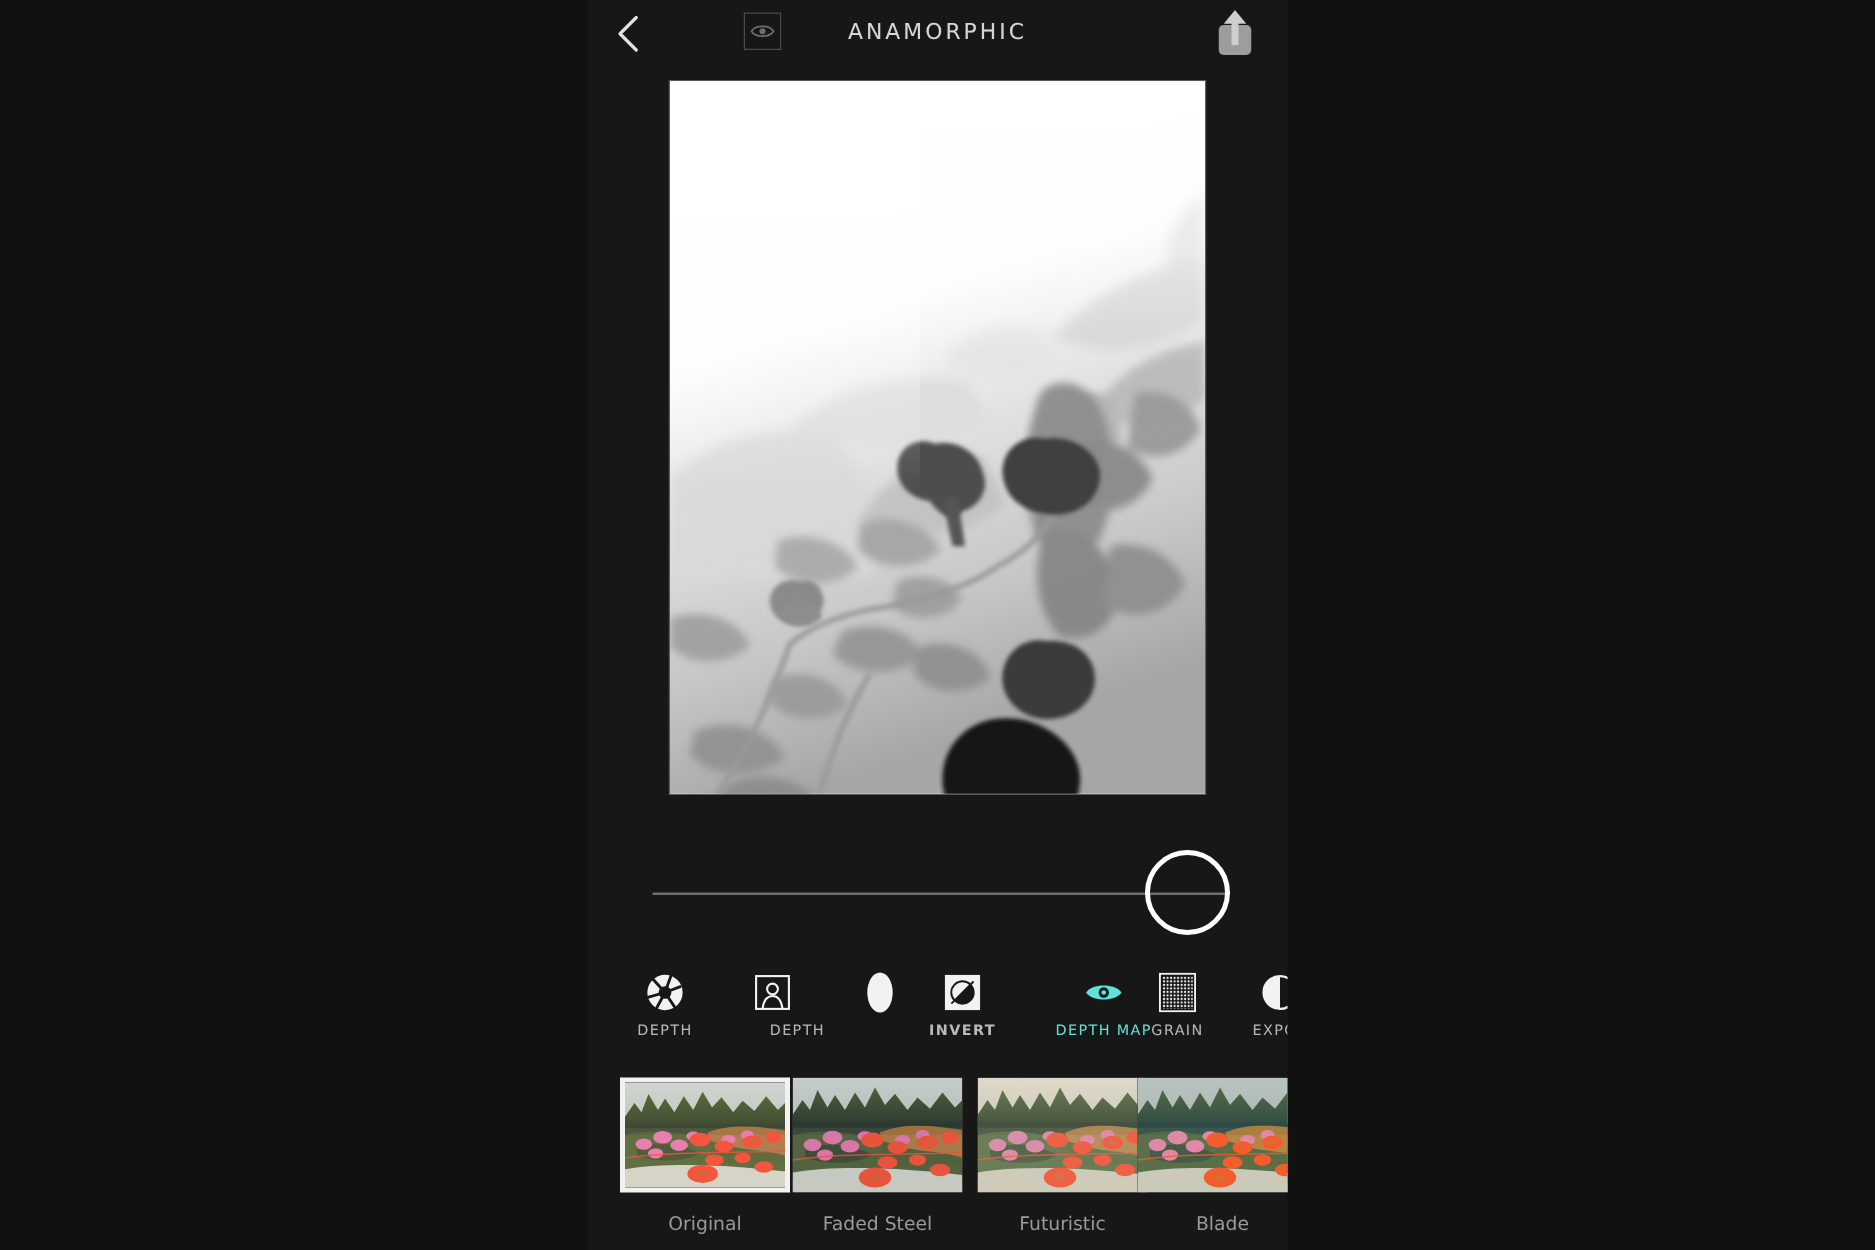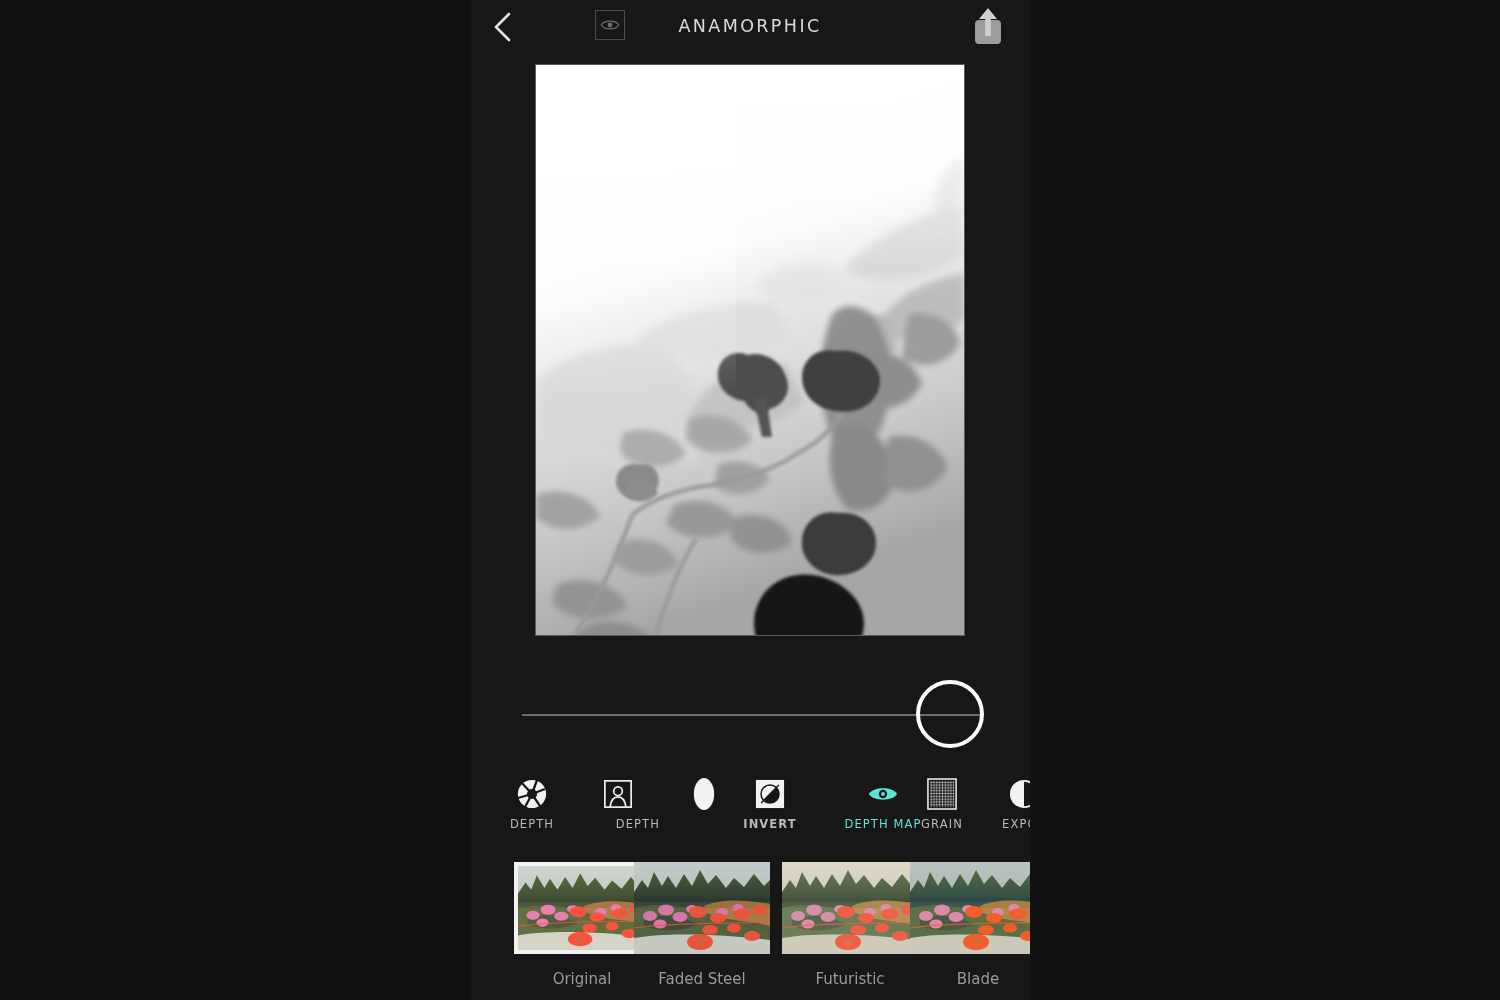--- a/index.html
+++ b/index.html
@@ -404,21 +404,21 @@
             <svg viewBox="0 0 32 32" width="30" height="30">
         <circle cx="16" cy="16" r="14" fill="none" stroke="#f2f2f2" stroke-width="2"></circle>
         <path d="M16 2 A14 14 0 0 0 16 30 Z" fill="#f2f2f2"></path>
       </svg>
           </div>
           <div class="tool-label">EXPOS</div>
         </div>
       </div>
 
     <div id="filters">
-        <div class="filter selected" style="left: 20px; padding-left: 24px;">
+        <div class="filter selected" style="left: 2px; padding-left: 24px;">
           <div class="filter-thumb">
             <svg viewBox="0 0 136 92" preserveAspectRatio="none">
     <defs>
       <linearGradient id="f0sky" x1="0" y1="0" x2="0" y2="1">
         <stop offset="0" stop-color="#cfd6d0"></stop>
                   <stop offset="1" stop-color="#cfd6d0" stop-opacity="0.8"></stop>
       </linearGradient>
       <linearGradient id="f0fol" x1="0" y1="0" x2="0" y2="1">
         <stop offset="0" stop-color="#5c6b3c"></stop>
                   <stop offset="1" stop-color="#3f4a33"></stop>

